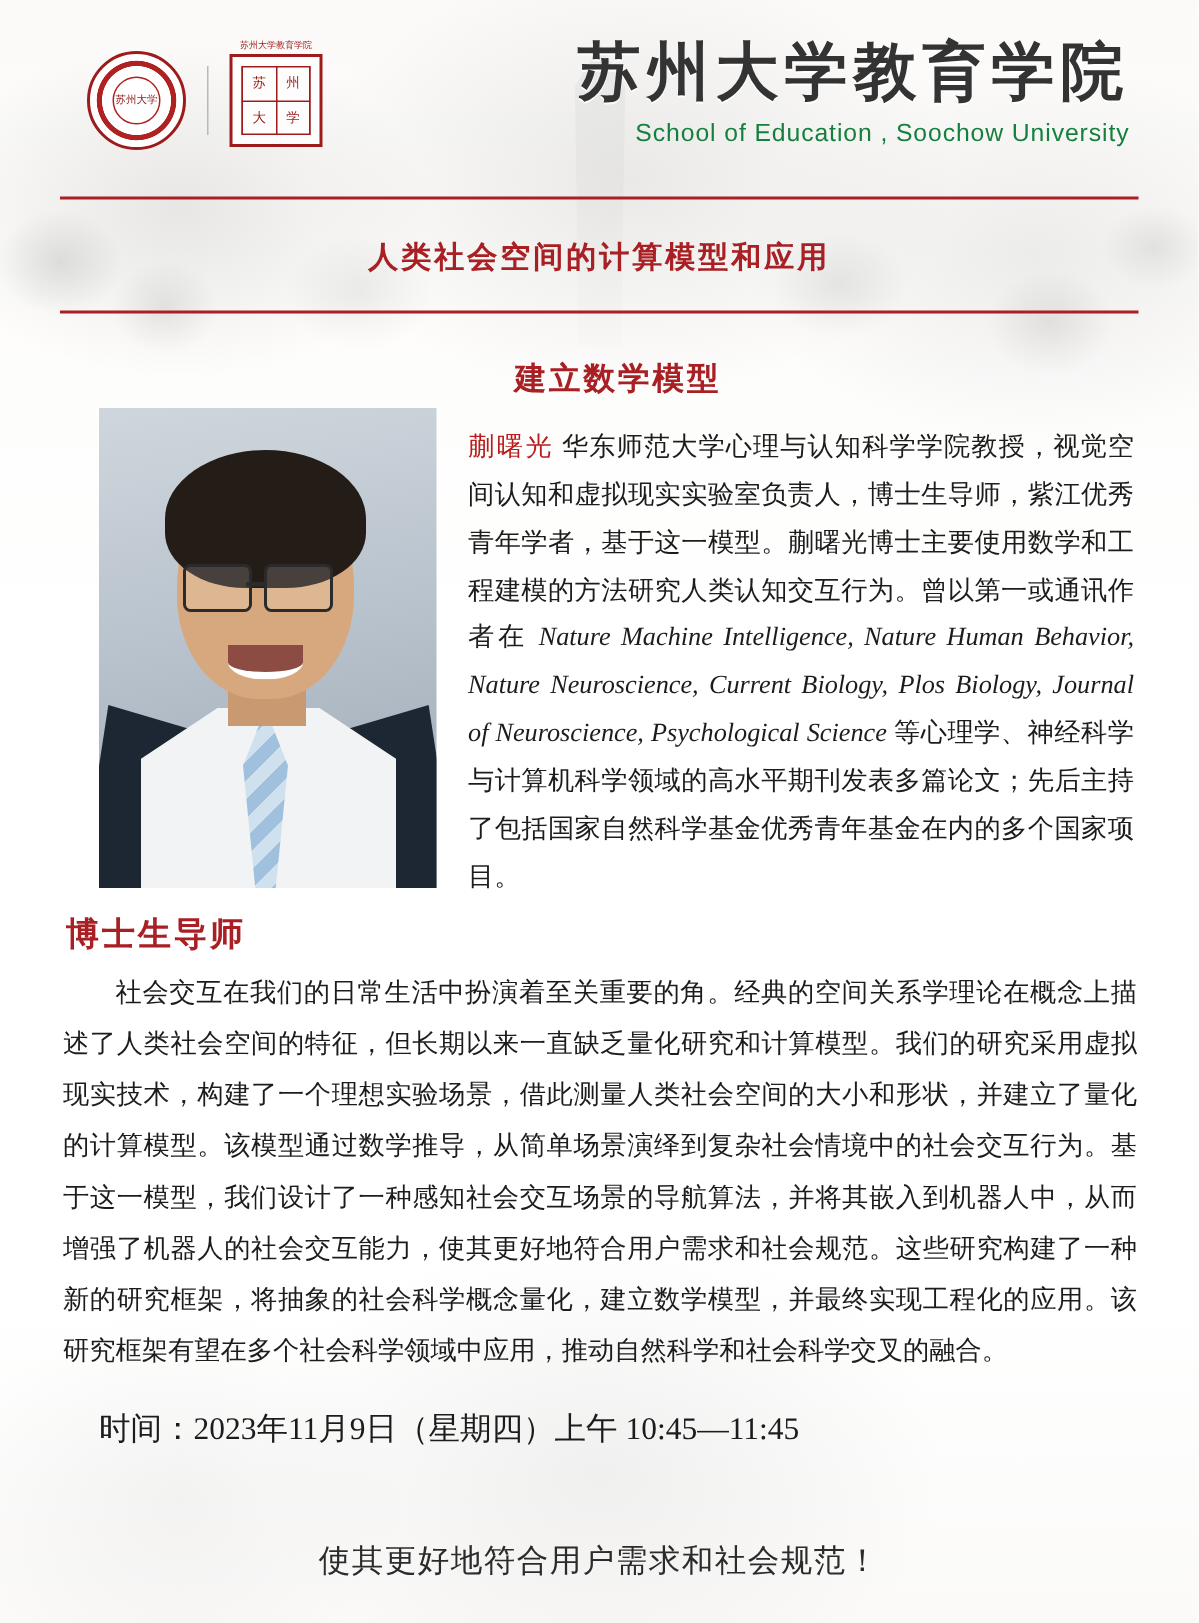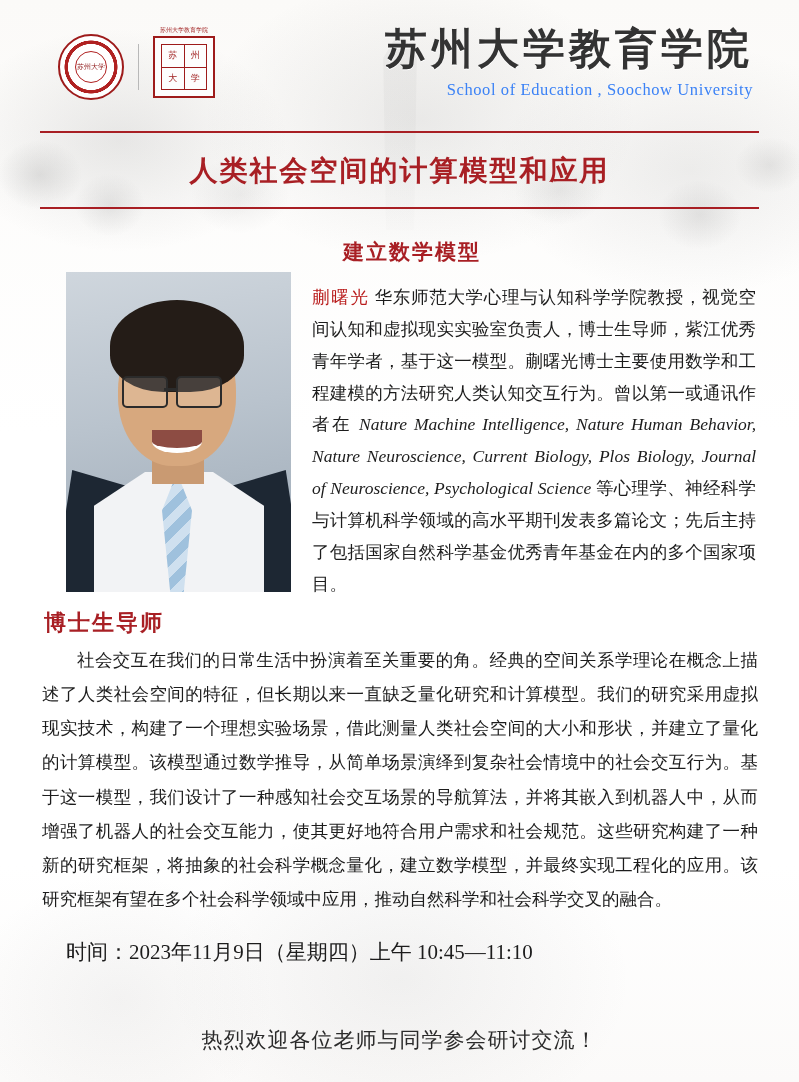--- a/index.html
+++ b/index.html
@@ -142,23 +142,23 @@
     letter-spacing: 4px;
     color: #333;
     font-weight: bold;
     font-family: "Liberation Serif", serif;
     line-height: 1.1;
     text-shadow: 0 1px 0 rgba(255,255,255,0.9);
   }
   .en-univ {
     margin-top: 8px;
     font-size: 16.5px;
-    color: #3b82f6;
+    color: #15803d;
     letter-spacing: 0.6px;
-    font-family: Liberation Serif, serif;
+    font-family: Liberation Sans, sans-serif;
   }
 
   
   .rule {
     position: absolute;
     left: 40px; right: 40px;
     height: 2px;
     background: #a81f24;
   }
   .rule.top { top: 131px; }
@@ -167,21 +167,21 @@
   .banner {
     position: absolute;
     left: 0; right: 0;
     top: 140px;
     height: 62px;
     display: flex;
     align-items: center;
     justify-content: center;
   }
   .banner-title {
-    font-size: 28px;
+    font-size: 20px;
     font-weight: bold;
     color: #a81f24;
     letter-spacing: 2px;
     font-family: Liberation Sans, sans-serif;
   }
 
   
   .speaker-heading {
     position: absolute;
     left: 343px; top: 238px;
@@ -297,21 +297,20 @@
   .abstract-body {
     position: absolute;
     left: 42px; top: 644px;
     width: 716px;
     font-size: 17.5px;
     line-height: 1.95;
     color: #1c1c1c;
     text-align: justify;
     text-justify: inter-ideograph;
     text-indent: 2em;
-    font-family: Liberation Mono, monospace;
   }
 
   
   .info {
     position: absolute;
     left: 66px; top: 934px;
     width: 680px;
     font-size: 21px;
     line-height: 1.75;
     color: #1c1c1c;
@@ -385,17 +384,17 @@
     <span class="name">蒯曙光</span>
     <span>华东师范大学心理与认知科学学院教授，视觉空间认知和虚拟现实实验室负责人，博士生导师，紫江优秀青年学者，基于这一模型。蒯曙光博士主要使用数学和工程建模的方法研究人类认知交互行为。曾以第一或通讯作者在</span>
     <span class="en">Nature Machine Intelligence, Nature Human Behavior, Nature Neuroscience, Current Biology, Plos Biology, Journal of Neuroscience, Psychological Science</span>
     <span>等心理学、神经科学与计算机科学领域的高水平期刊发表多篇论文；先后主持了包括国家自然科学基金优秀青年基金在内的多个国家项目。</span>
   </div>
 
   <div class="abstract-heading">博士生导师</div>
   <div class="abstract-body">社会交互在我们的日常生活中扮演着至关重要的角。经典的空间关系学理论在概念上描述了人类社会空间的特征，但长期以来一直缺乏量化研究和计算模型。我们的研究采用虚拟现实技术，构建了一个理想实验场景，借此测量人类社会空间的大小和形状，并建立了量化的计算模型。该模型通过数学推导，从简单场景演绎到复杂社会情境中的社会交互行为。基于这一模型，我们设计了一种感知社会交互场景的导航算法，并将其嵌入到机器人中，从而增强了机器人的社会交互能力，使其更好地符合用户需求和社会规范。这些研究构建了一种新的研究框架，将抽象的社会科学概念量化，建立数学模型，并最终实现工程化的应用。该研究框架有望在多个社会科学领域中应用，推动自然科学和社会科学交叉的融合。</div>
 
   <div class="info">
-    <div class="info-line">时间：2023年11月9日（星期四）上午 10:45—11:10</div>
+    <div class="info-line">时间：2023年11月9日（星期四）上午 10:45—11:45</div>
   </div>
-  <div class="welcome">热烈欢迎各位老师与同学参会研讨交流！</div>
+  <div class="welcome">使其更好地符合用户需求和社会规范！</div>
 
 </div>
 
 </body></html>

